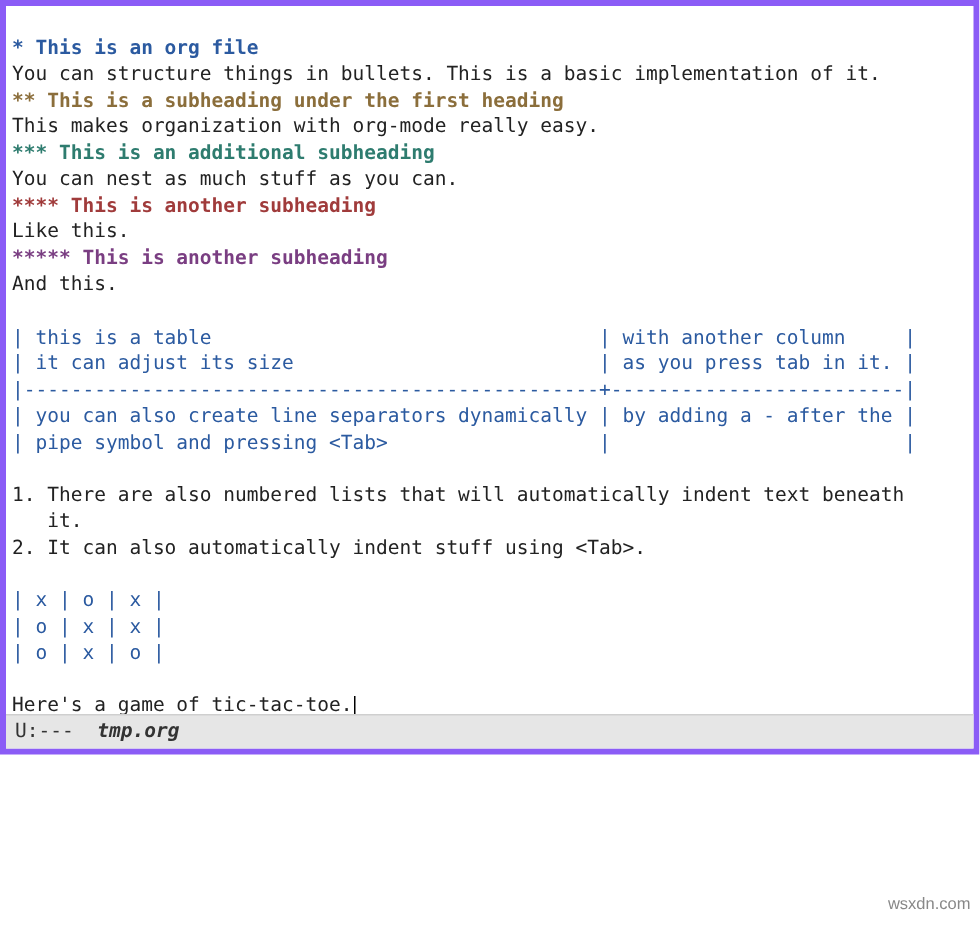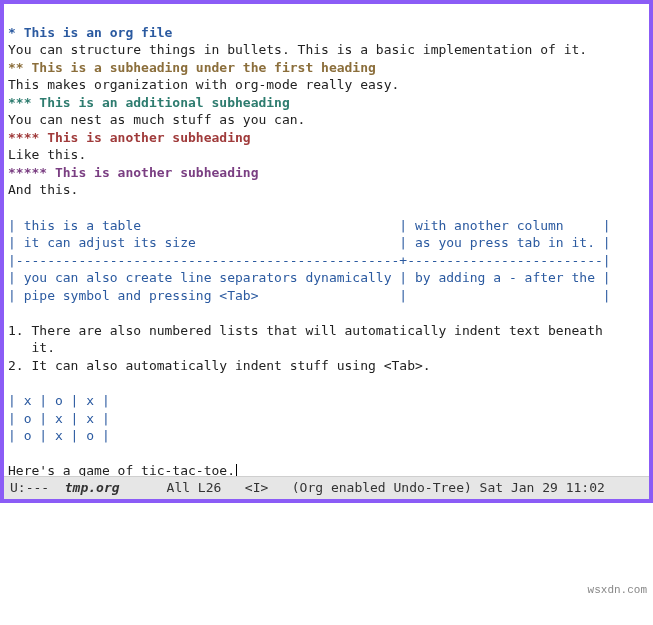--- a/index.html
+++ b/index.html
@@ -32,24 +32,24 @@
     border-top: 1px solid #cfcfcf;
     padding: 2px 6px;
     font-size: 13px;
     display: flex;
     gap: 0;
     white-space: pre;
   }
   .watermark {
     position: fixed;
     right: 6px;
-    bottom: 27px;
+    bottom: 14px;
     font-size: 11px;
     color: #888;
-    font-family: Liberation Mono, monospace;
+    font-family: Liberation Sans, sans-serif;
   }
   .h1 { color: #2b5aa0; font-weight: bold; }
   .h2 { color: #8b6e3b; font-weight: bold; }
   .h3 { color: #2e7c6f; font-weight: bold; }
   .h4 { color: #a03b3b; font-weight: bold; }
   .h5 { color: #7a3e82; font-weight: bold; }
   .table { color: #2b5aa0; }
   .body { color: #222; }
   .cursor {
     display: inline-block;
@@ -86,16 +86,16 @@
 <span class="body">1. There are also numbered lists that will automatically indent text beneath</span>
 <span class="body">   it.</span>
 <span class="body">2. It can also automatically indent stuff using &lt;Tab&gt;.</span>
 
 <span class="table">| x | o | x |</span>
 <span class="table">| o | x | x |</span>
 <span class="table">| o | x | o |</span>
 
 <span class="body">Here's a game of tic-tac-toe.</span><span class="cursor"></span>
   </div>
-  <div class="modeline"><span>U:--- </span><span class="bold"> tmp.org</span><span>      All L26   &lt;I&gt;   (Org enabled Undo-Tree) Sat Jan 29 11:02</span></div>
+  <div class="modeline"><span>U:--- </span><span class="bold"> tmp.org</span></div>
 </div>
 
 <div class="watermark">wsxdn.com</div>
 
 </body></html>

